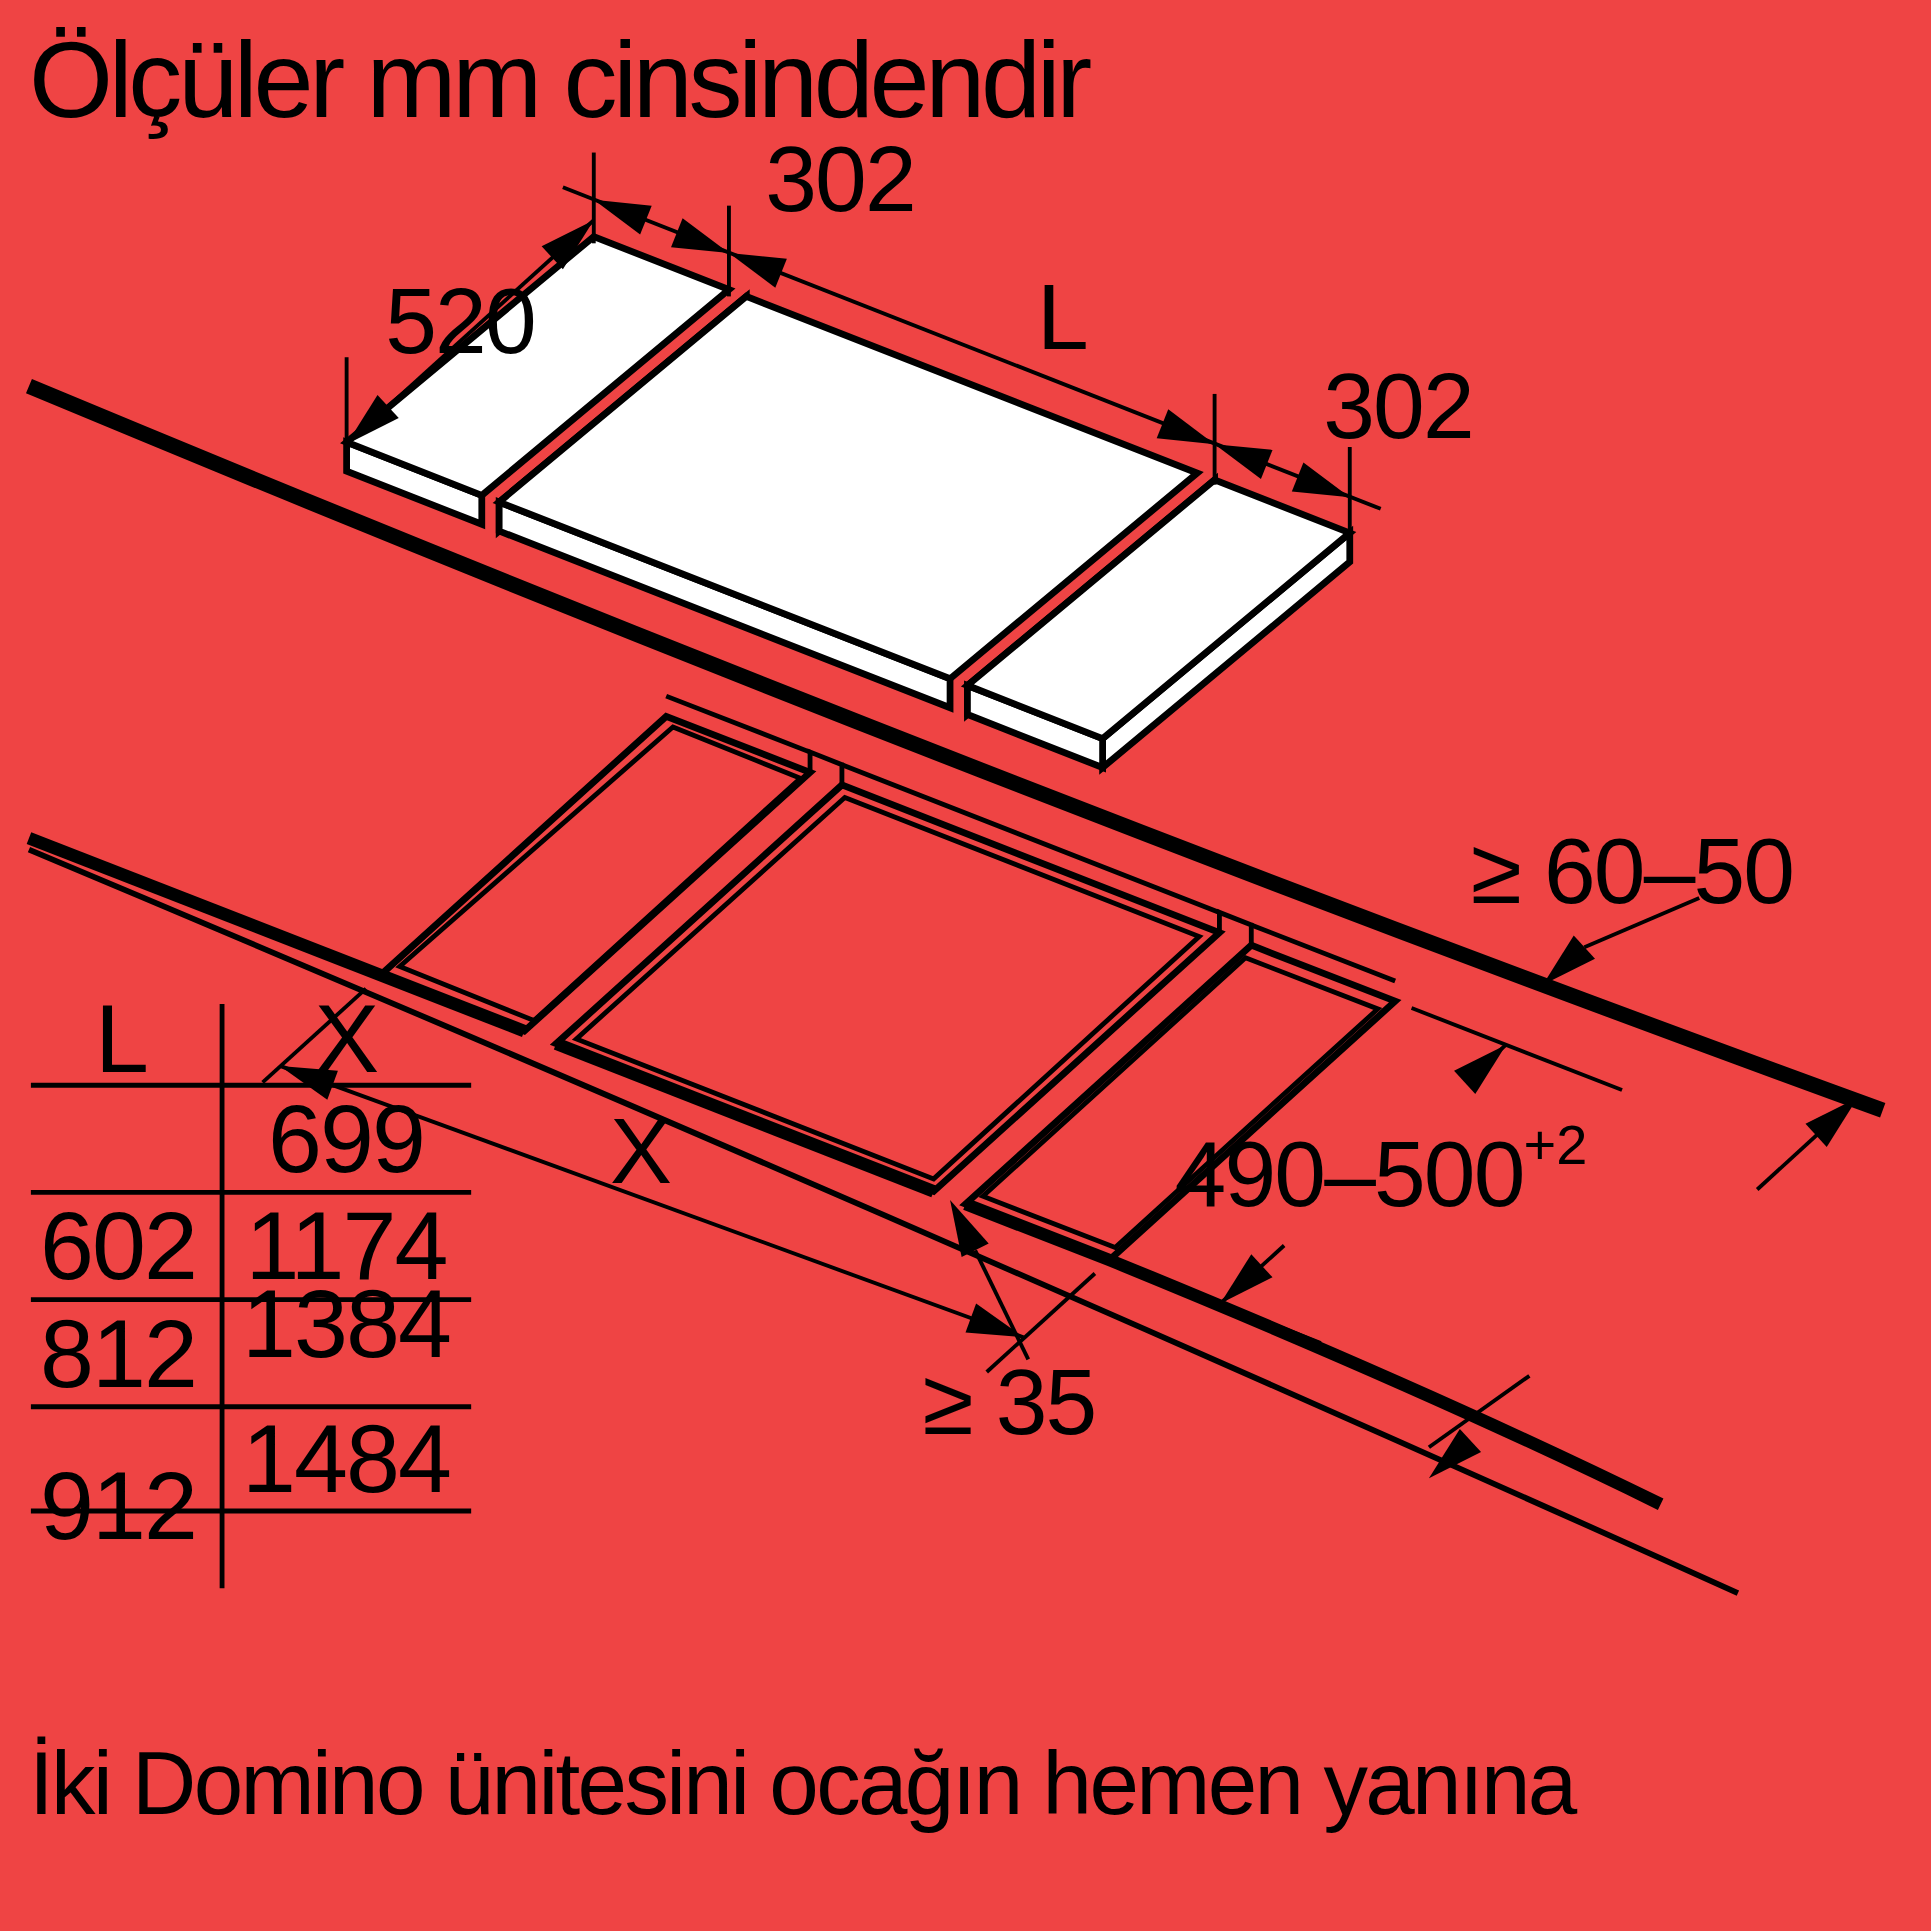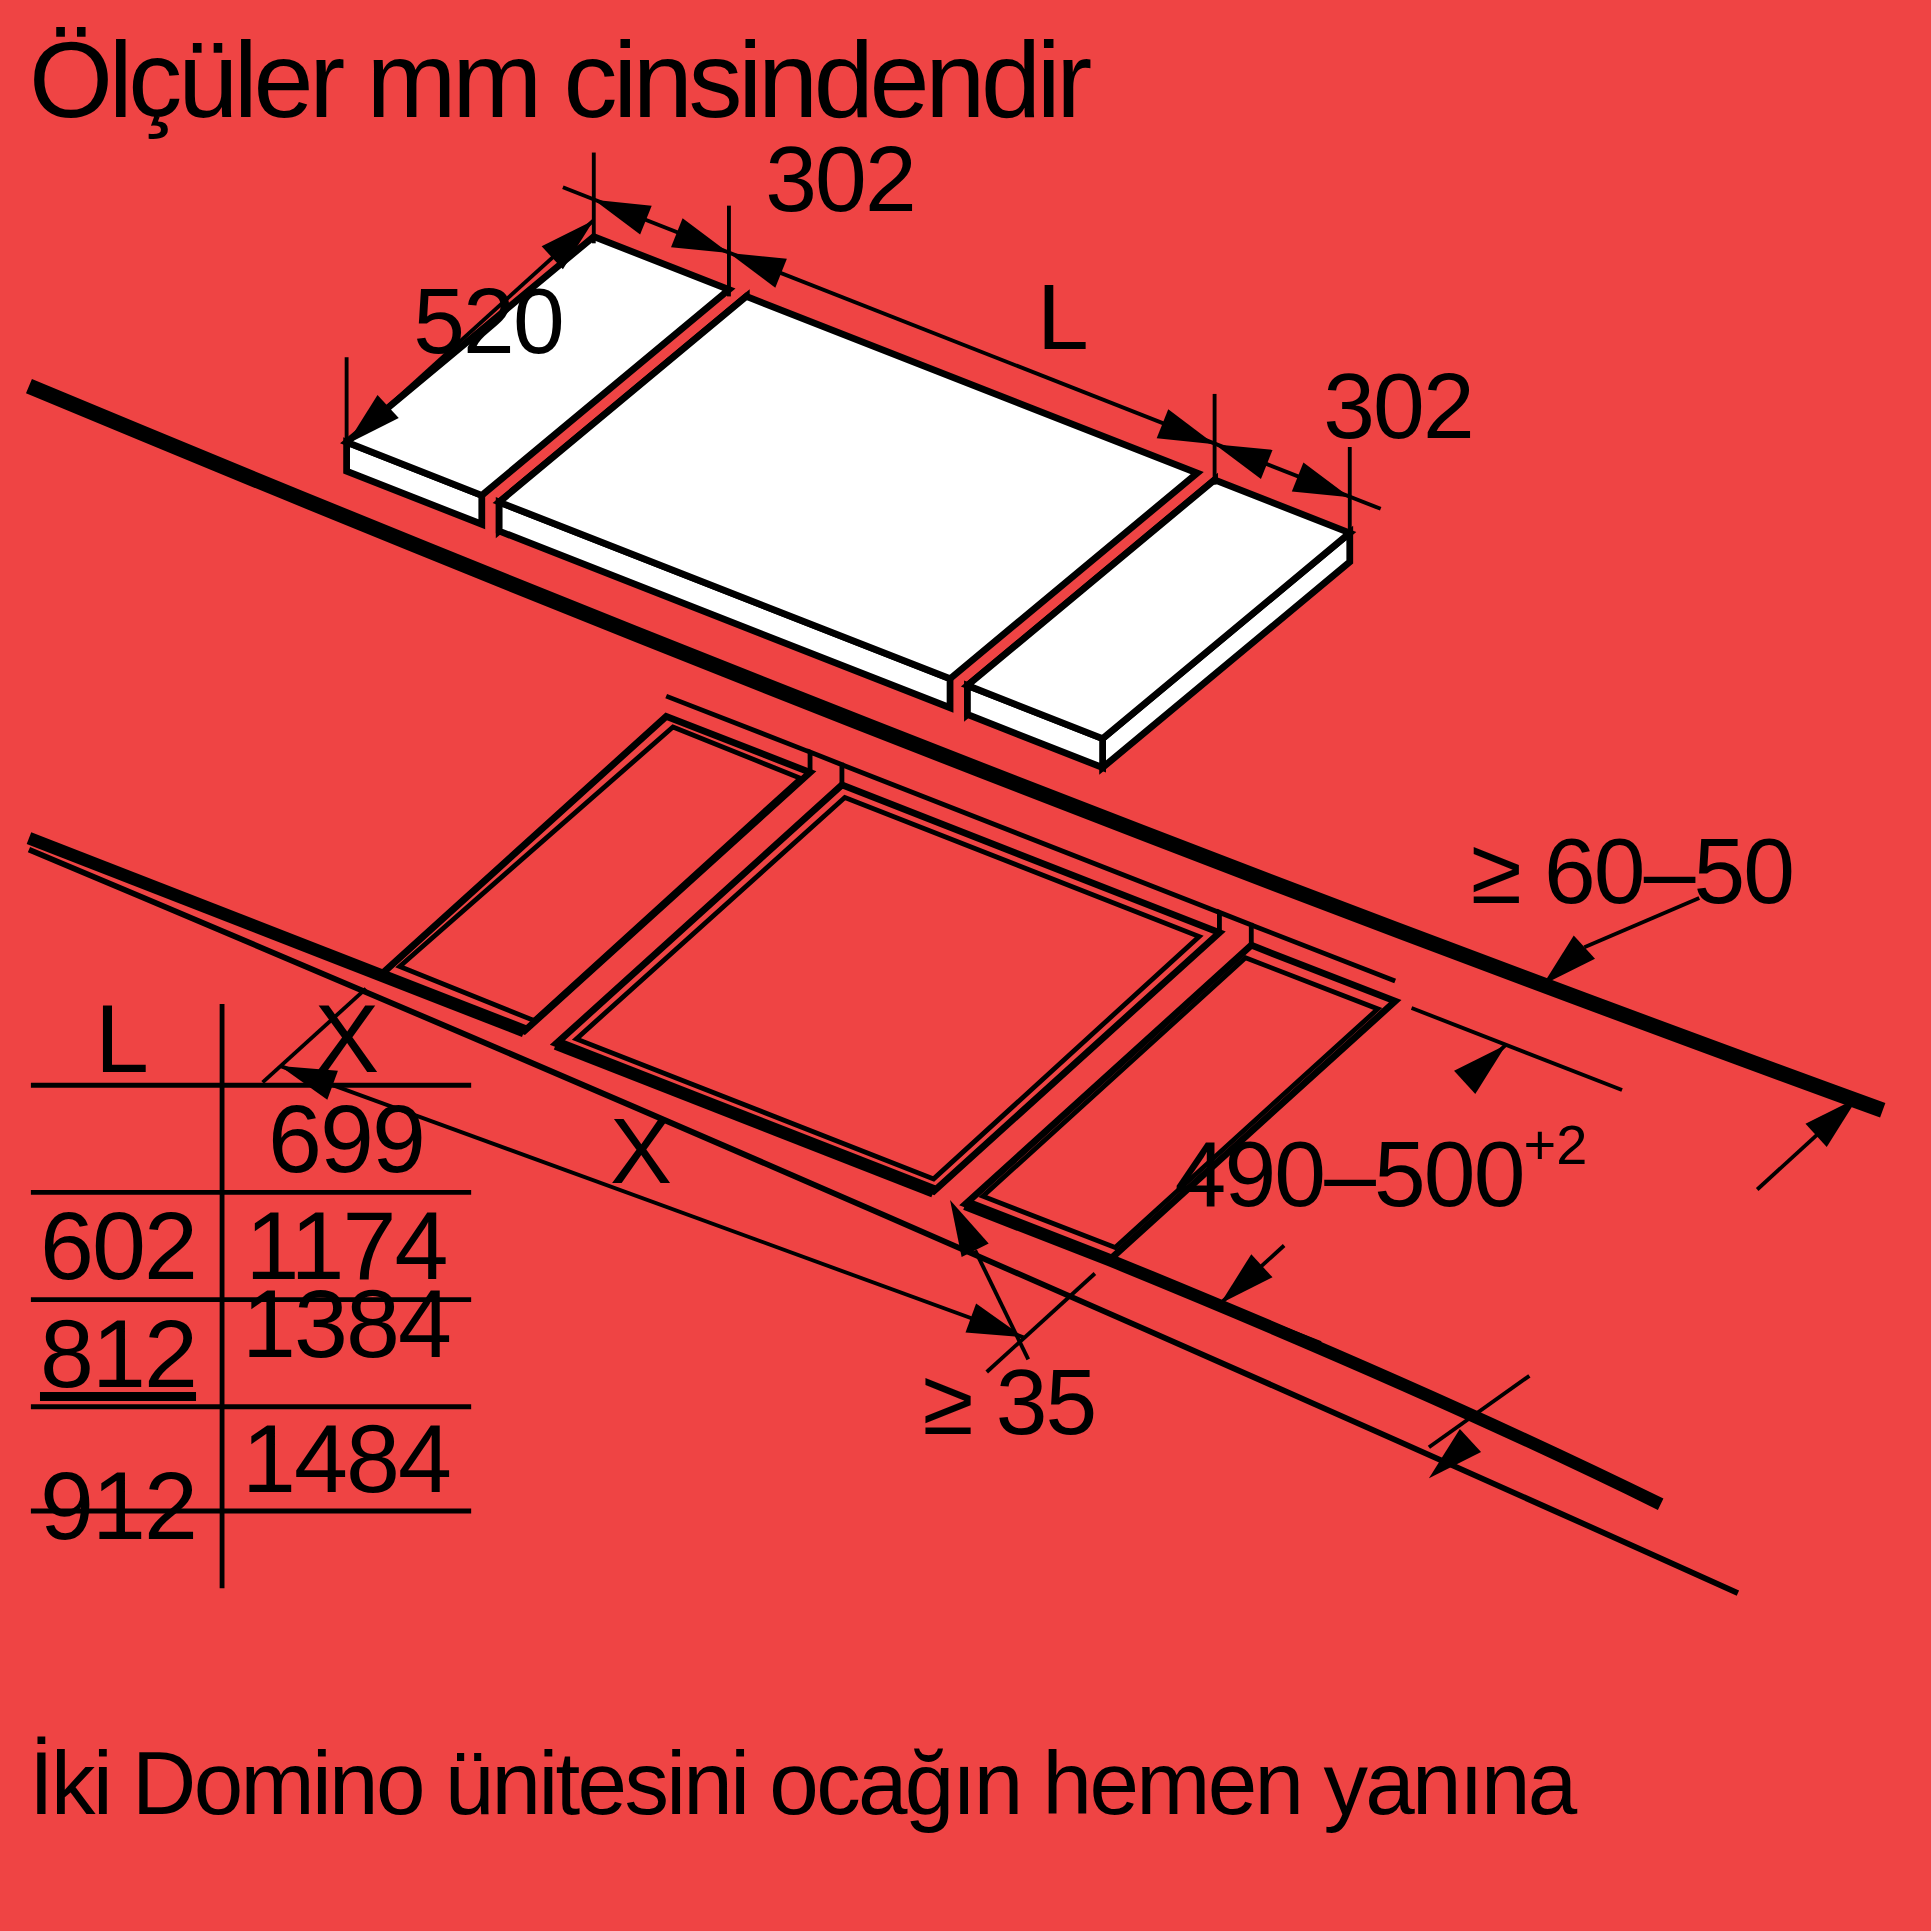--- a/index.html
+++ b/index.html
@@ -117,36 +117,36 @@
       <path d="M 32,1235 L 488,1235"></path>
       <path d="M 32,1346 L 488,1346"></path>
       <path d="M 32,1457 L 488,1457"></path>
       <path d="M 32,1565 L 488,1565"></path>
     </g>
   </svg>
 
   <div class="lbl title" style="left:29px;top:17.4px;">Ölçüler mm cinsindendir</div>
 
   <div class="lbl dim center" style="left:840px;top:179px;">302</div>
-  <div class="lbl dim center" style="left:488px;top:321px;">520</div>
+  <div class="lbl dim center" style="left:460px;top:321px;">520</div>
   <div class="lbl dim center" style="left:1062px;top:317px;">L</div>
   <div class="lbl dim center" style="left:1398px;top:406px;">302</div>
 
   <div class="lbl dim center" style="left:640px;top:1151px;">X</div>
   <div class="lbl dim center" style="left:1009px;top:1402px;">≥ 35</div>
   <div class="lbl dim center" style="left:1381px;top:1170px;"><span>490–500</span><span class="sup">+2</span></div>
   <div class="lbl dim center" style="left:1632px;top:871px;">≥ 60–50</div>
 
   <div class="lbl tbl center" style="left:121px;top:1039px;">L</div>
   <div class="lbl tbl center" style="left:346px;top:1039px;">X</div>
 
   <div class="lbl tbl center" style="left:346px;top:1139px;">699</div>
   <div class="lbl tbl center" style="left:118px;top:1246px;">602</div>
   <div class="lbl tbl center" style="left:346px;top:1246px;">1174</div>
-  <div class="lbl tbl center" style="left:118px;top:1354px;text-decoration:underline;">812</div>
+  <div class="lbl tbl center" style="left:118px;top:1354px;">812</div>
   <div class="lbl tbl center" style="left:346px;top:1324px;">1384</div>
   <div class="lbl tbl center" style="left:118px;top:1506px;">912</div>
   <div class="lbl tbl center" style="left:346px;top:1459px;">1484</div>
 
   <div class="lbl note" style="left:29px;top:1533px;">
     <div>İki Domino ünitesini ocağın hemen yanına</div>
     
     
   </div>
 

